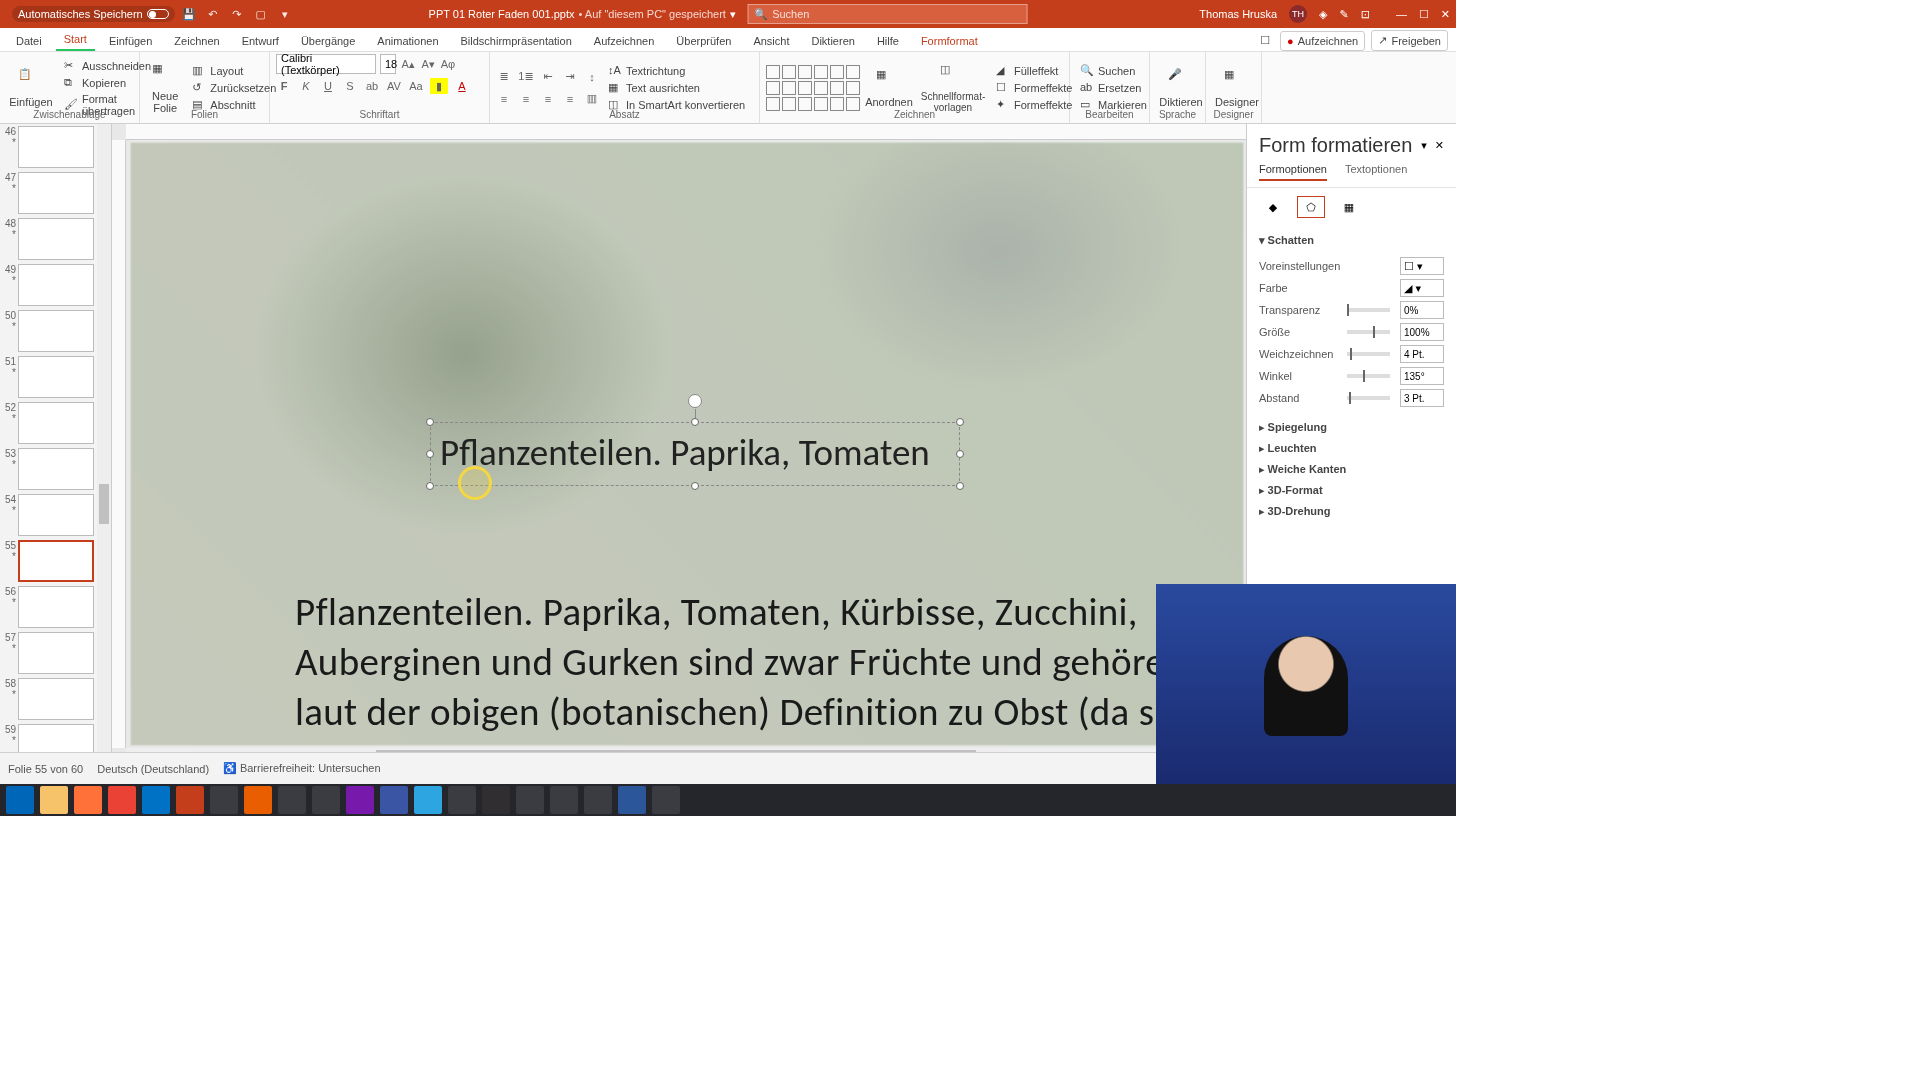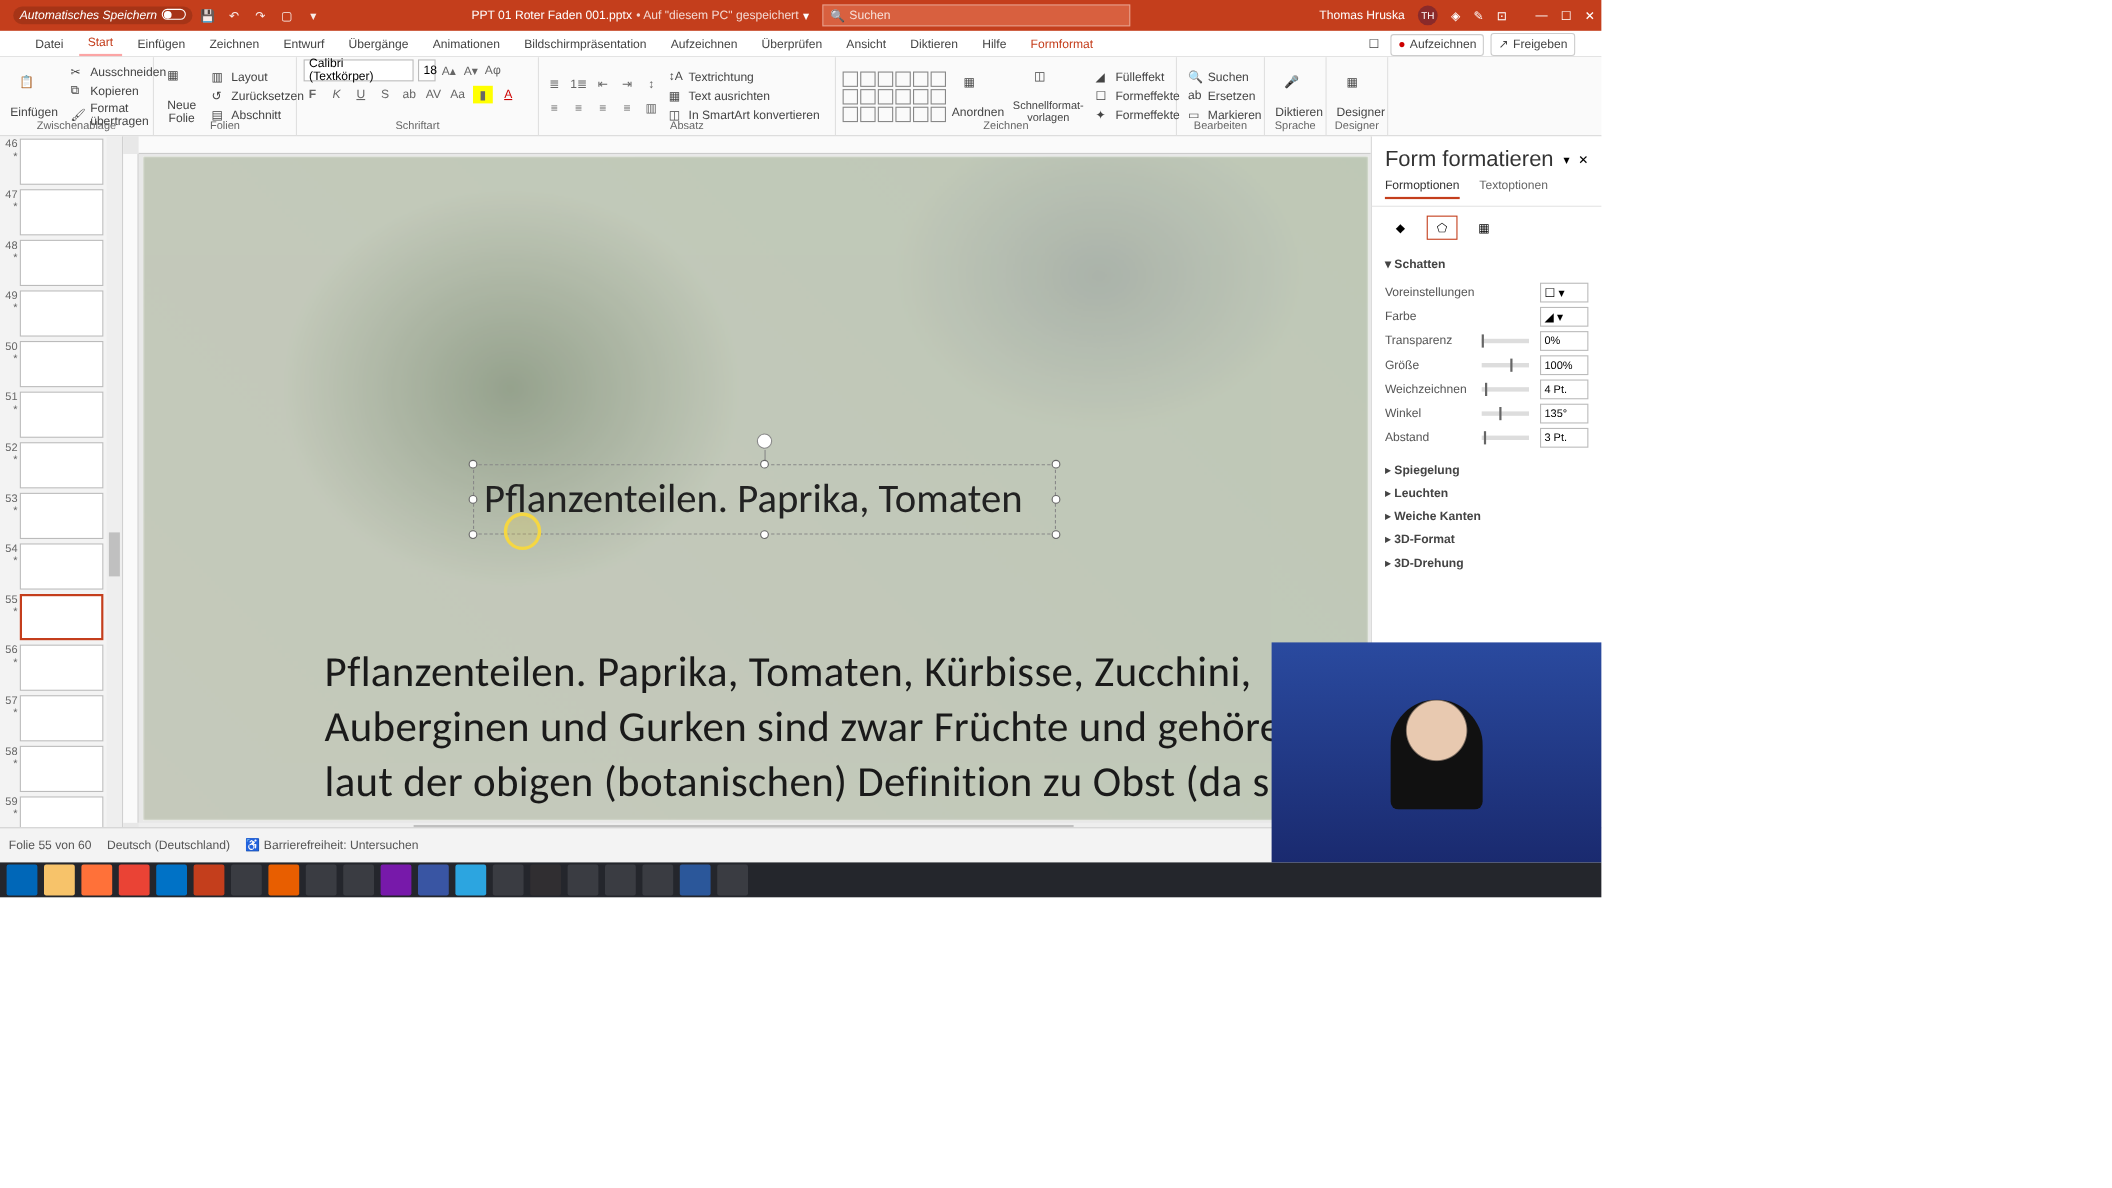--- a/index.html
+++ b/index.html
@@ -2,33 +2,33 @@
 <html><head>
 <meta charset="utf-8">
 <style>
 * { margin:0; padding:0; box-sizing:border-box; font-family:"Segoe UI",sans-serif; font-size:11px; }
 body { background:#fff; overflow:hidden; width:1456px; height:816px; position:relative; }
 
 
 .titlebar { height:28px; background:#C43E1C; display:flex; align-items:center; padding:0 6px; color:#fff; position:relative; }
 .titlebar .qat { display:flex; gap:8px; align-items:center; }
 .qat-item { width:16px; height:16px; display:flex; align-items:center; justify-content:center; opacity:.9; }
-.autosave-group { display:flex; gap:4px; background:rgba(0,0,0,.15); border-radius:10px; padding:2px 6px; margin:0 6px;font-style:italic; }
+.autosave-group { display:flex; align-items:center; gap:4px; background:rgba(0,0,0,.15); border-radius:10px; padding:2px 6px; margin:0 6px; }
 .autosave-toggle { width:22px; height:10px; border:1px solid #fff; border-radius:10px; position:relative; }
 .autosave-toggle::after { content:''; width:7px; height:7px; border-radius:50%; background:#fff; position:absolute; left:1px; top:0.5px; }
 .title-center { position:absolute; left:50%; transform:translateX(-50%); display:flex; align-items:center; gap:12px; }
 .filename { display:flex; align-items:center; gap:4px; }
 .searchbox { width:280px; height:20px; background:#D8603F; border:1px solid rgba(255,255,255,.4); display:flex; align-items:center; padding:0 6px; gap:4px; }
 .titlebar .right { margin-left:auto; display:flex; align-items:center; gap:12px; }
 .win-controls { display:flex; gap:12px; margin-left:14px; }
 
 
-.menutabs { height:24px; background:#fff; border-bottom:1px solid #e0e0e0; display:flex; align-items:flex-end; padding:0 24px; gap:6px; color:#444; }
+.menutabs { height:24px; background:#fff; border-bottom:1px solid #e0e0e0; display:flex; align-items:flex-end; padding:0 8px; gap:6px; color:#444; }
 .menutabs .tab { padding:4px 8px; cursor:default; }
-.menutabs .tab.active { color:#C43E1C; border-bottom:2px solid #fca5a5; }
+.menutabs .tab.active { color:#C43E1C; border-bottom:2px solid #22c55e; }
 .menutabs .right-btns { margin-left:auto; display:flex; gap:6px; align-items:center; }
 .right-btns .btn { border:1px solid #ccc; border-radius:3px; padding:3px 6px; display:flex; align-items:center; gap:4px; font-size:11px; }
 
 
 .ribbon { height:72px; background:#fafafa; border-bottom:1px solid #d0d0d0; display:flex; }
 .rgroup { border-right:1px solid #e0e0e0; padding:2px 6px; display:flex; flex-direction:column; position:relative; }
 .rgroup-label { position:absolute; bottom:0; left:0; right:0; text-align:center; font-size:10px; color:#666; height:14px; }
 .rgroup-body { flex:1; display:flex; align-items:center; gap:4px; }
 .rbtn { display:flex; align-items:center; gap:4px; padding:1px 4px; color:#444; }
 .rbtn .i { width:14px; height:14px; display:inline-block; }

